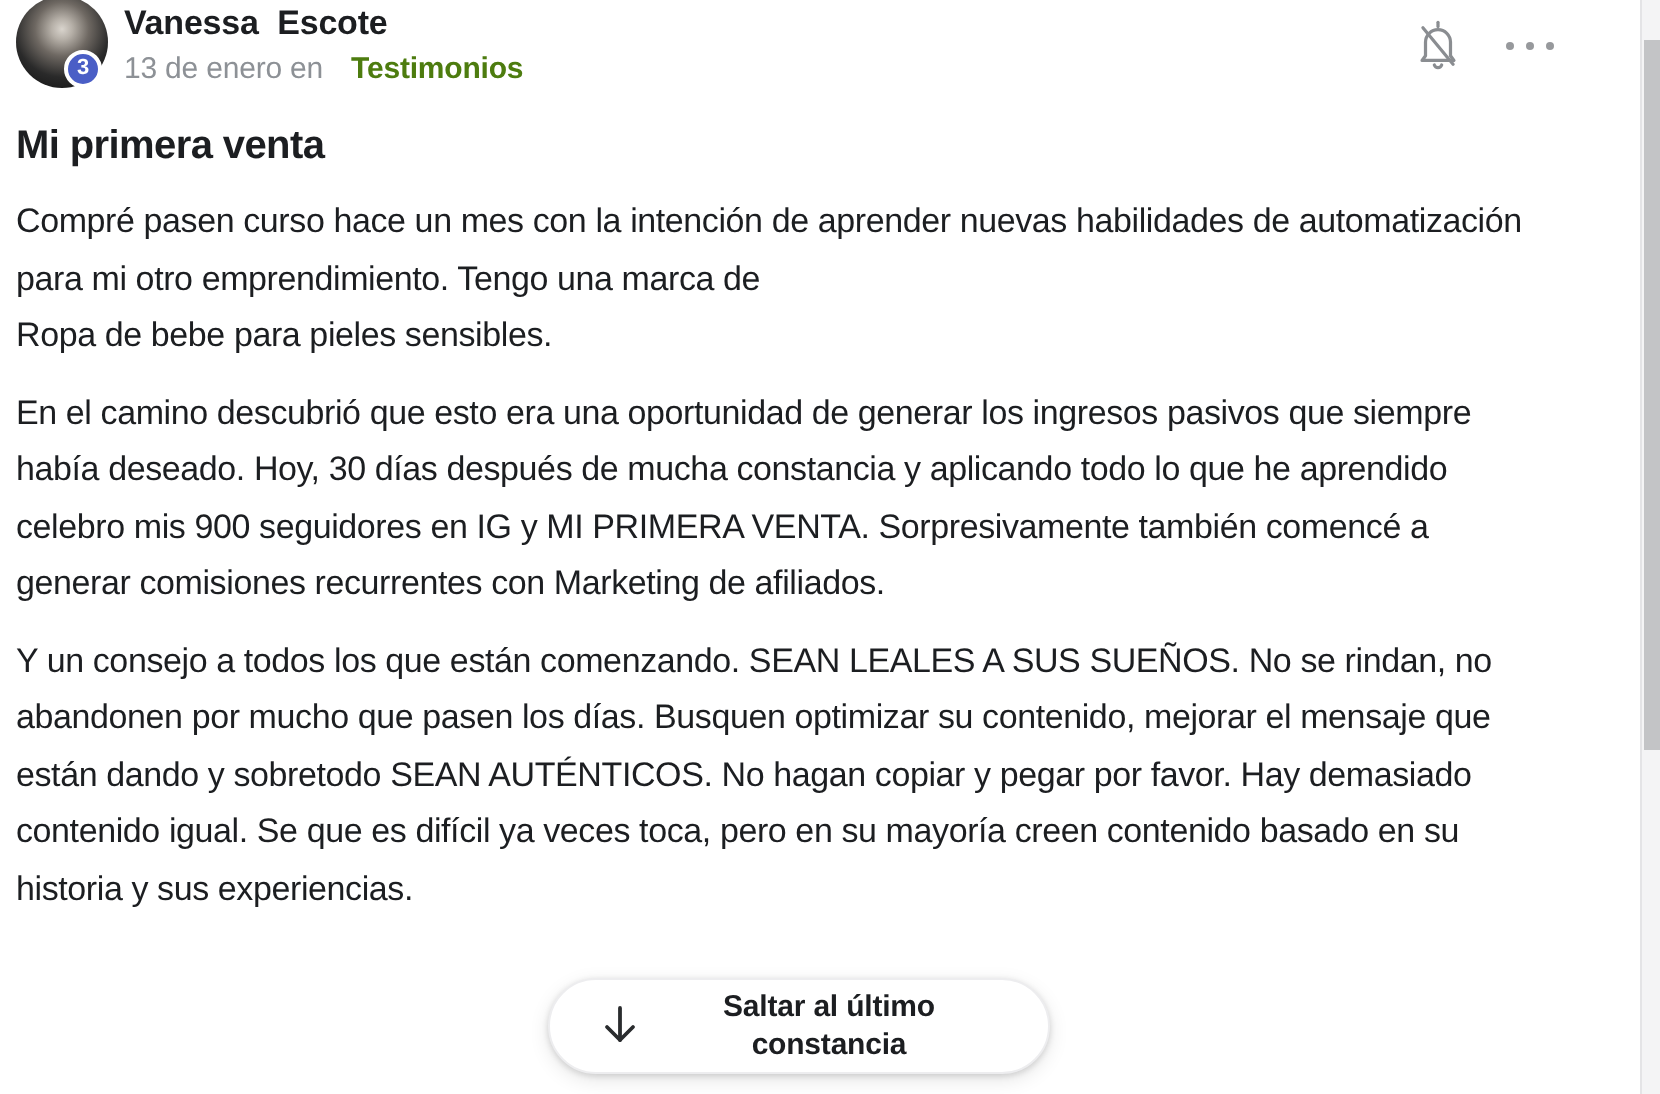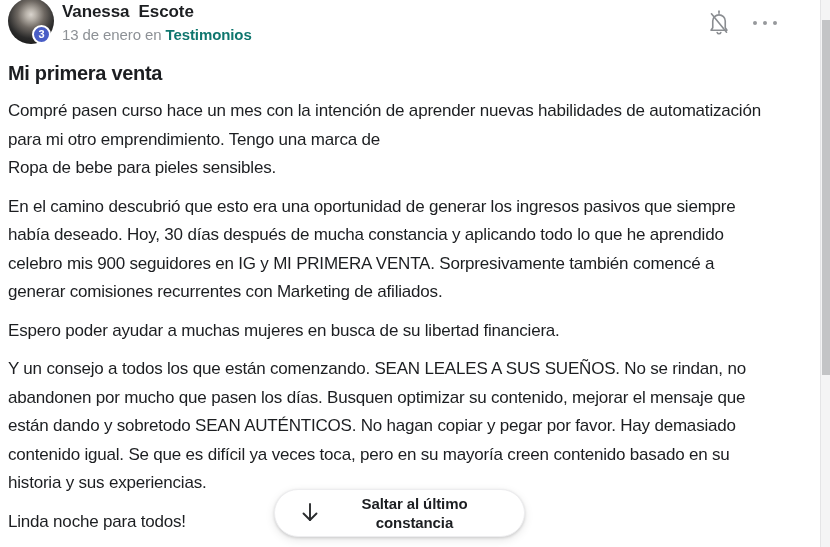--- a/index.html
+++ b/index.html
@@ -26,21 +26,21 @@
     background: #4a5ec6; border: 2px solid #ffffff;
     color: #ffffff; font-size: 11px; font-weight: bold;
     display: flex; align-items: center; justify-content: center;
     line-height: 1;
   }
   .author-name {
     font-size: 17px; font-weight: 700; letter-spacing: -0.1px;
     white-space: pre; cursor: pointer; display: inline-block;
   }
   .post-meta { font-size: 15px; color: #8d9196; margin-top: 4px; letter-spacing: -0.1px; }
-  .space-link { font-weight: 700; color: #0f766e; margin-left: 4px; text-decoration: none; cursor: pointer; }
+  .space-link { font-weight: 700; color: #4d7c0f; margin-left: 14px; text-decoration: none; cursor: pointer; }
   .header-actions {
     position: absolute; right: 48px; top: 8px;
     display: flex; align-items: flex-start; gap: 14px;
   }
   .icon-btn { cursor: pointer; display: inline-flex; align-items: center; justify-content: center; }
   .icon-btn.bell { width: 30px; height: 30px; }
   .icon-btn.dots { width: 34px; height: 30px; }
 
   
   .post-title {
@@ -117,27 +117,25 @@
   <h1 class="post-title">Mi primera venta</h1>
 
   <div class="post-body">
       <p>Compré pasen curso hace un mes con la intención de aprender nuevas habilidades de automatización
 para mi otro emprendimiento. Tengo una marca de
 Ropa de bebe para pieles sensibles.</p>
       <p>En el camino descubrió que esto era una oportunidad de generar los ingresos pasivos que siempre
 había deseado. Hoy, 30 días después de mucha constancia y aplicando todo lo que he aprendido
 celebro mis 900 seguidores en IG y MI PRIMERA VENTA. Sorpresivamente también comencé a
 generar comisiones recurrentes con Marketing de afiliados.</p>
-      <p>Espero poder ayudar a muchas mujeres en busca de su libertad financiera.</p>
       <p>Y un consejo a todos los que están comenzando. SEAN LEALES A SUS SUEÑOS. No se rindan, no
 abandonen por mucho que pasen los días. Busquen optimizar su contenido, mejorar el mensaje que
 están dando y sobretodo SEAN AUTÉNTICOS. No hagan copiar y pegar por favor. Hay demasiado
 contenido igual. Se que es difícil ya veces toca, pero en su mayoría creen contenido basado en su
 historia y sus experiencias.</p>
-      <p>Linda noche para todos!</p>
     </div>
 
   <button class="jump-btn">
     <span class="jump-arrow">
       <svg width="22" height="24" viewBox="0 0 22 24" fill="none" stroke="#2a2c2e" stroke-width="1.9" stroke-linecap="round" stroke-linejoin="round">
         <line x1="11" y1="3" x2="11" y2="19"></line>
         <polyline points="4.5,12.5 11,19 17.5,12.5"></polyline>
       </svg>
     </span>
     <span class="jump-label">Saltar al último

